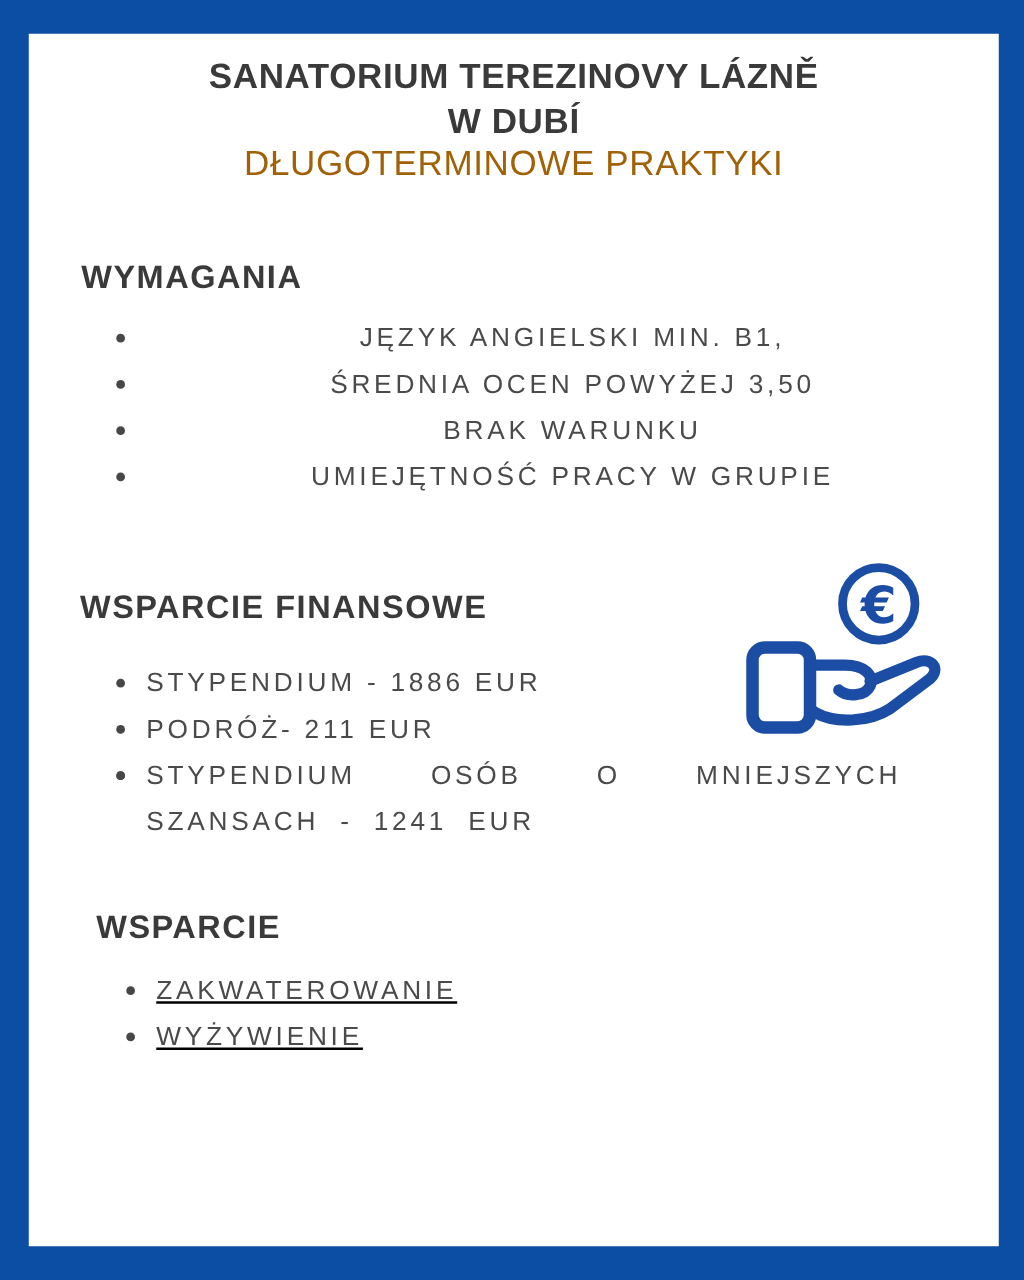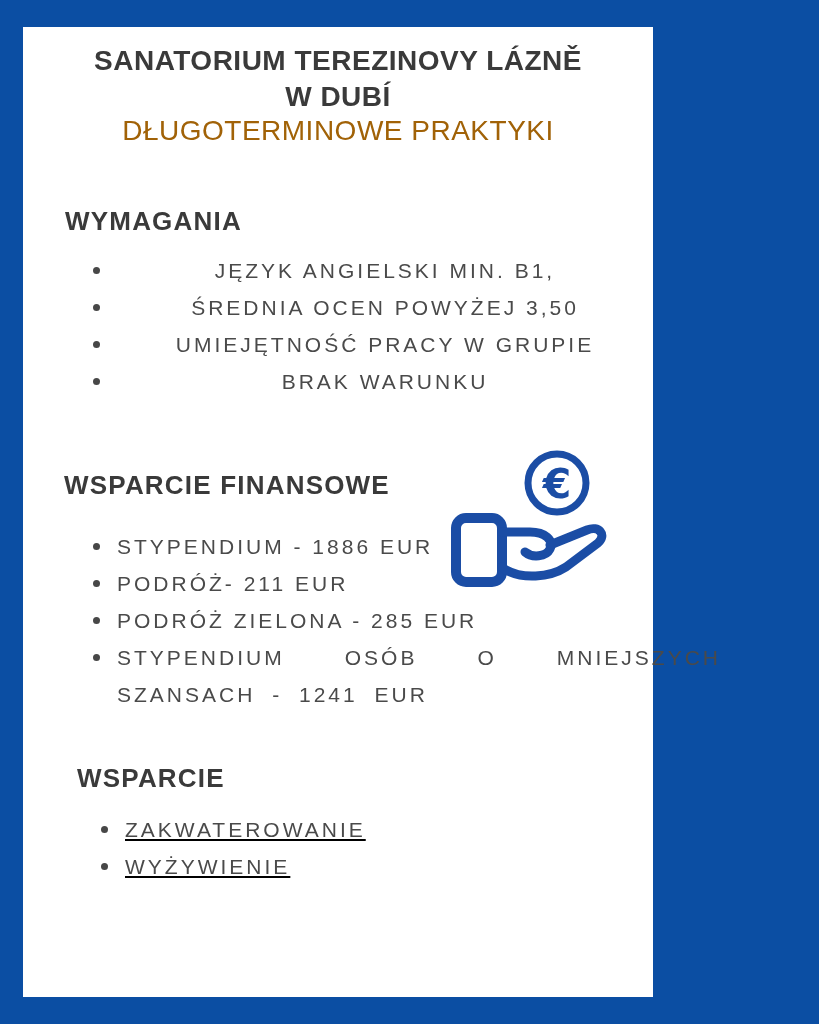--- a/index.html
+++ b/index.html
@@ -12,21 +12,21 @@
   * { box-sizing: border-box; }
   html, body { margin: 0; padding: 0; }
   body {
     width: 819px; height: 1024px; position: relative;
     background: var(--frame-blue, #0b4ea3);
     font-family: "Liberation Sans", sans-serif;
     overflow: hidden;
   }
   .content {
     position: absolute; left: 23px; top: 27px;
-    width: 630px; height: 970px;
+    width: 776px; height: 970px;
     background: var(--bg, #ffffff);
   }
   
   header { margin-top: 16px; text-align: center; }
   .title-line {
     font-size: 28px; font-weight: bold; line-height: 36px;
     letter-spacing: 0.5px; color: var(--heading-color, #3a3a3a);
   }
   .subtitle {
     margin-top: 1px;
@@ -81,31 +81,31 @@
     <div class="title-line">SANATORIUM TEREZINOVY LÁZNĚ</div>
     <div class="title-line">W DUBÍ</div>
     <div class="subtitle">DŁUGOTERMINOWE PRAKTYKI</div>
   </header>
 
   <section class="s1">
     <h2>WYMAGANIA</h2>
     <ul>
       <li><span class="dot"></span><span>JĘZYK ANGIELSKI MIN. B1,</span></li>
       <li><span class="dot"></span><span>ŚREDNIA OCEN POWYŻEJ 3,50</span></li>
+      <li><span class="dot"></span><span>BRAK WARUNKU</span></li>
       <li><span class="dot"></span><span>UMIEJĘTNOŚĆ PRACY W GRUPIE</span></li>
-      <li><span class="dot"></span><span>BRAK WARUNKU</span></li>
     </ul>
   </section>
 
   <section class="s2">
     <h2>WSPARCIE FINANSOWE</h2>
     <ul>
       <li><span class="dot"></span><span>STYPENDIUM - 1886 EUR</span></li>
       <li><span class="dot"></span><span>PODRÓŻ- 211 EUR</span></li>
-      <li><span class="dot"></span><span>PODRÓŻ ZIELONA - 285 EUR</span></li>
+      <li><span class="dot"></span></li>
       <li class="justify"><span class="dot"></span><span>STYPENDIUM OSÓB O MNIEJSZYCH SZANSACH - 1241 EUR</span></li>
     </ul>
   </section>
 
   <div class="icon-wrap">
     <svg viewBox="0 0 166 152" fill="none" xmlns="http://www.w3.org/2000/svg">
 
       <circle cx="108" cy="37" r="29" stroke="currentColor" stroke-width="7" fill="none"></circle>
       <text x="108" y="52" text-anchor="middle" font-family="DejaVu Sans, sans-serif" font-size="41" font-weight="bold" fill="currentColor">€</text>
 

